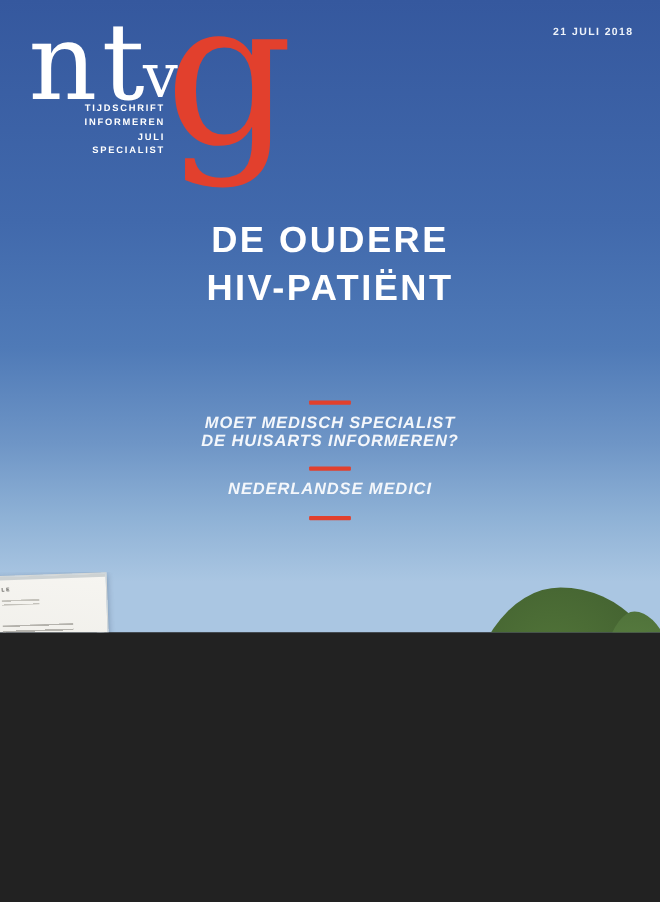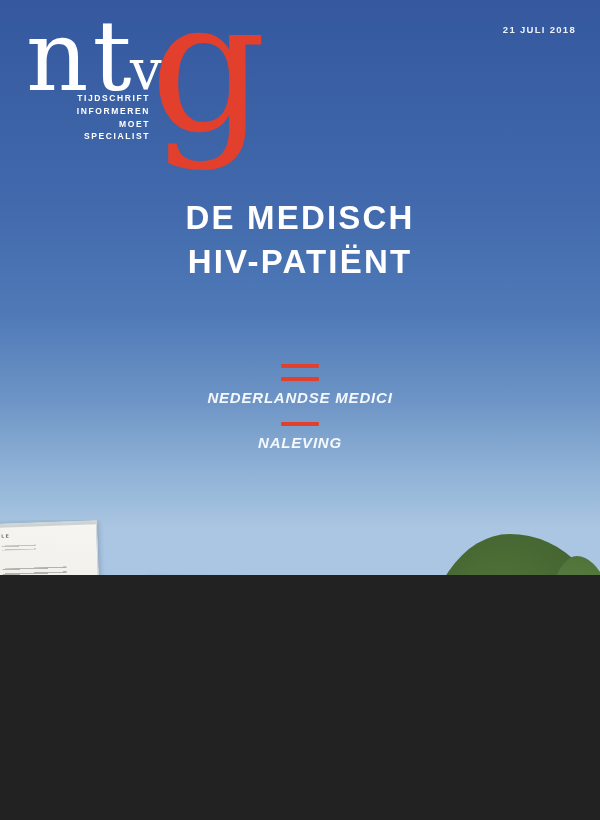--- a/index.html
+++ b/index.html
@@ -130,41 +130,44 @@
 <body>
 
 <div class="cover">
 
   <div class="logo-nt">nt</div>
   <div class="logo-v">v</div>
   <div class="logo-g">g</div>
   <div class="logo-sub">
     <div>TIJDSCHRIFT</div>
     <div>INFORMEREN</div>
-    <div>MOET</div>
+    <div>JULI</div>
     <div>SPECIALIST</div>
   </div>
   <div class="issue">
     <div>21 JULI 2018</div>
   </div>
 
   <div class="title">
-    <div>DE MEDISCH</div>
+    <div>DE OUDERE</div>
     <div>HIV-PATIËNT</div>
   </div>
 
   <div class="topics">
     <div class="dash"></div>
+    <div class="topic">
+      <div class="topic-line">MOET MEDISCH SPECIALIST</div>
+      <div class="topic-line">DE HUISARTS INFORMEREN?</div>
+    </div>
     <div class="dash"></div>
     <div class="topic">
       <div class="topic-line">NEDERLANDSE MEDICI</div>
     </div>
     <div class="dash"></div>
     <div class="topic">
-      <div class="topic-line">NALEVING</div>
     </div>
   </div>
 
   <div class="scene">
 
     <div class="lamp-pole"></div>
     <div class="bld-grid"></div>
     <div class="bld-wall"></div>
     <div class="sign-vg">
       <span>Van</span>

